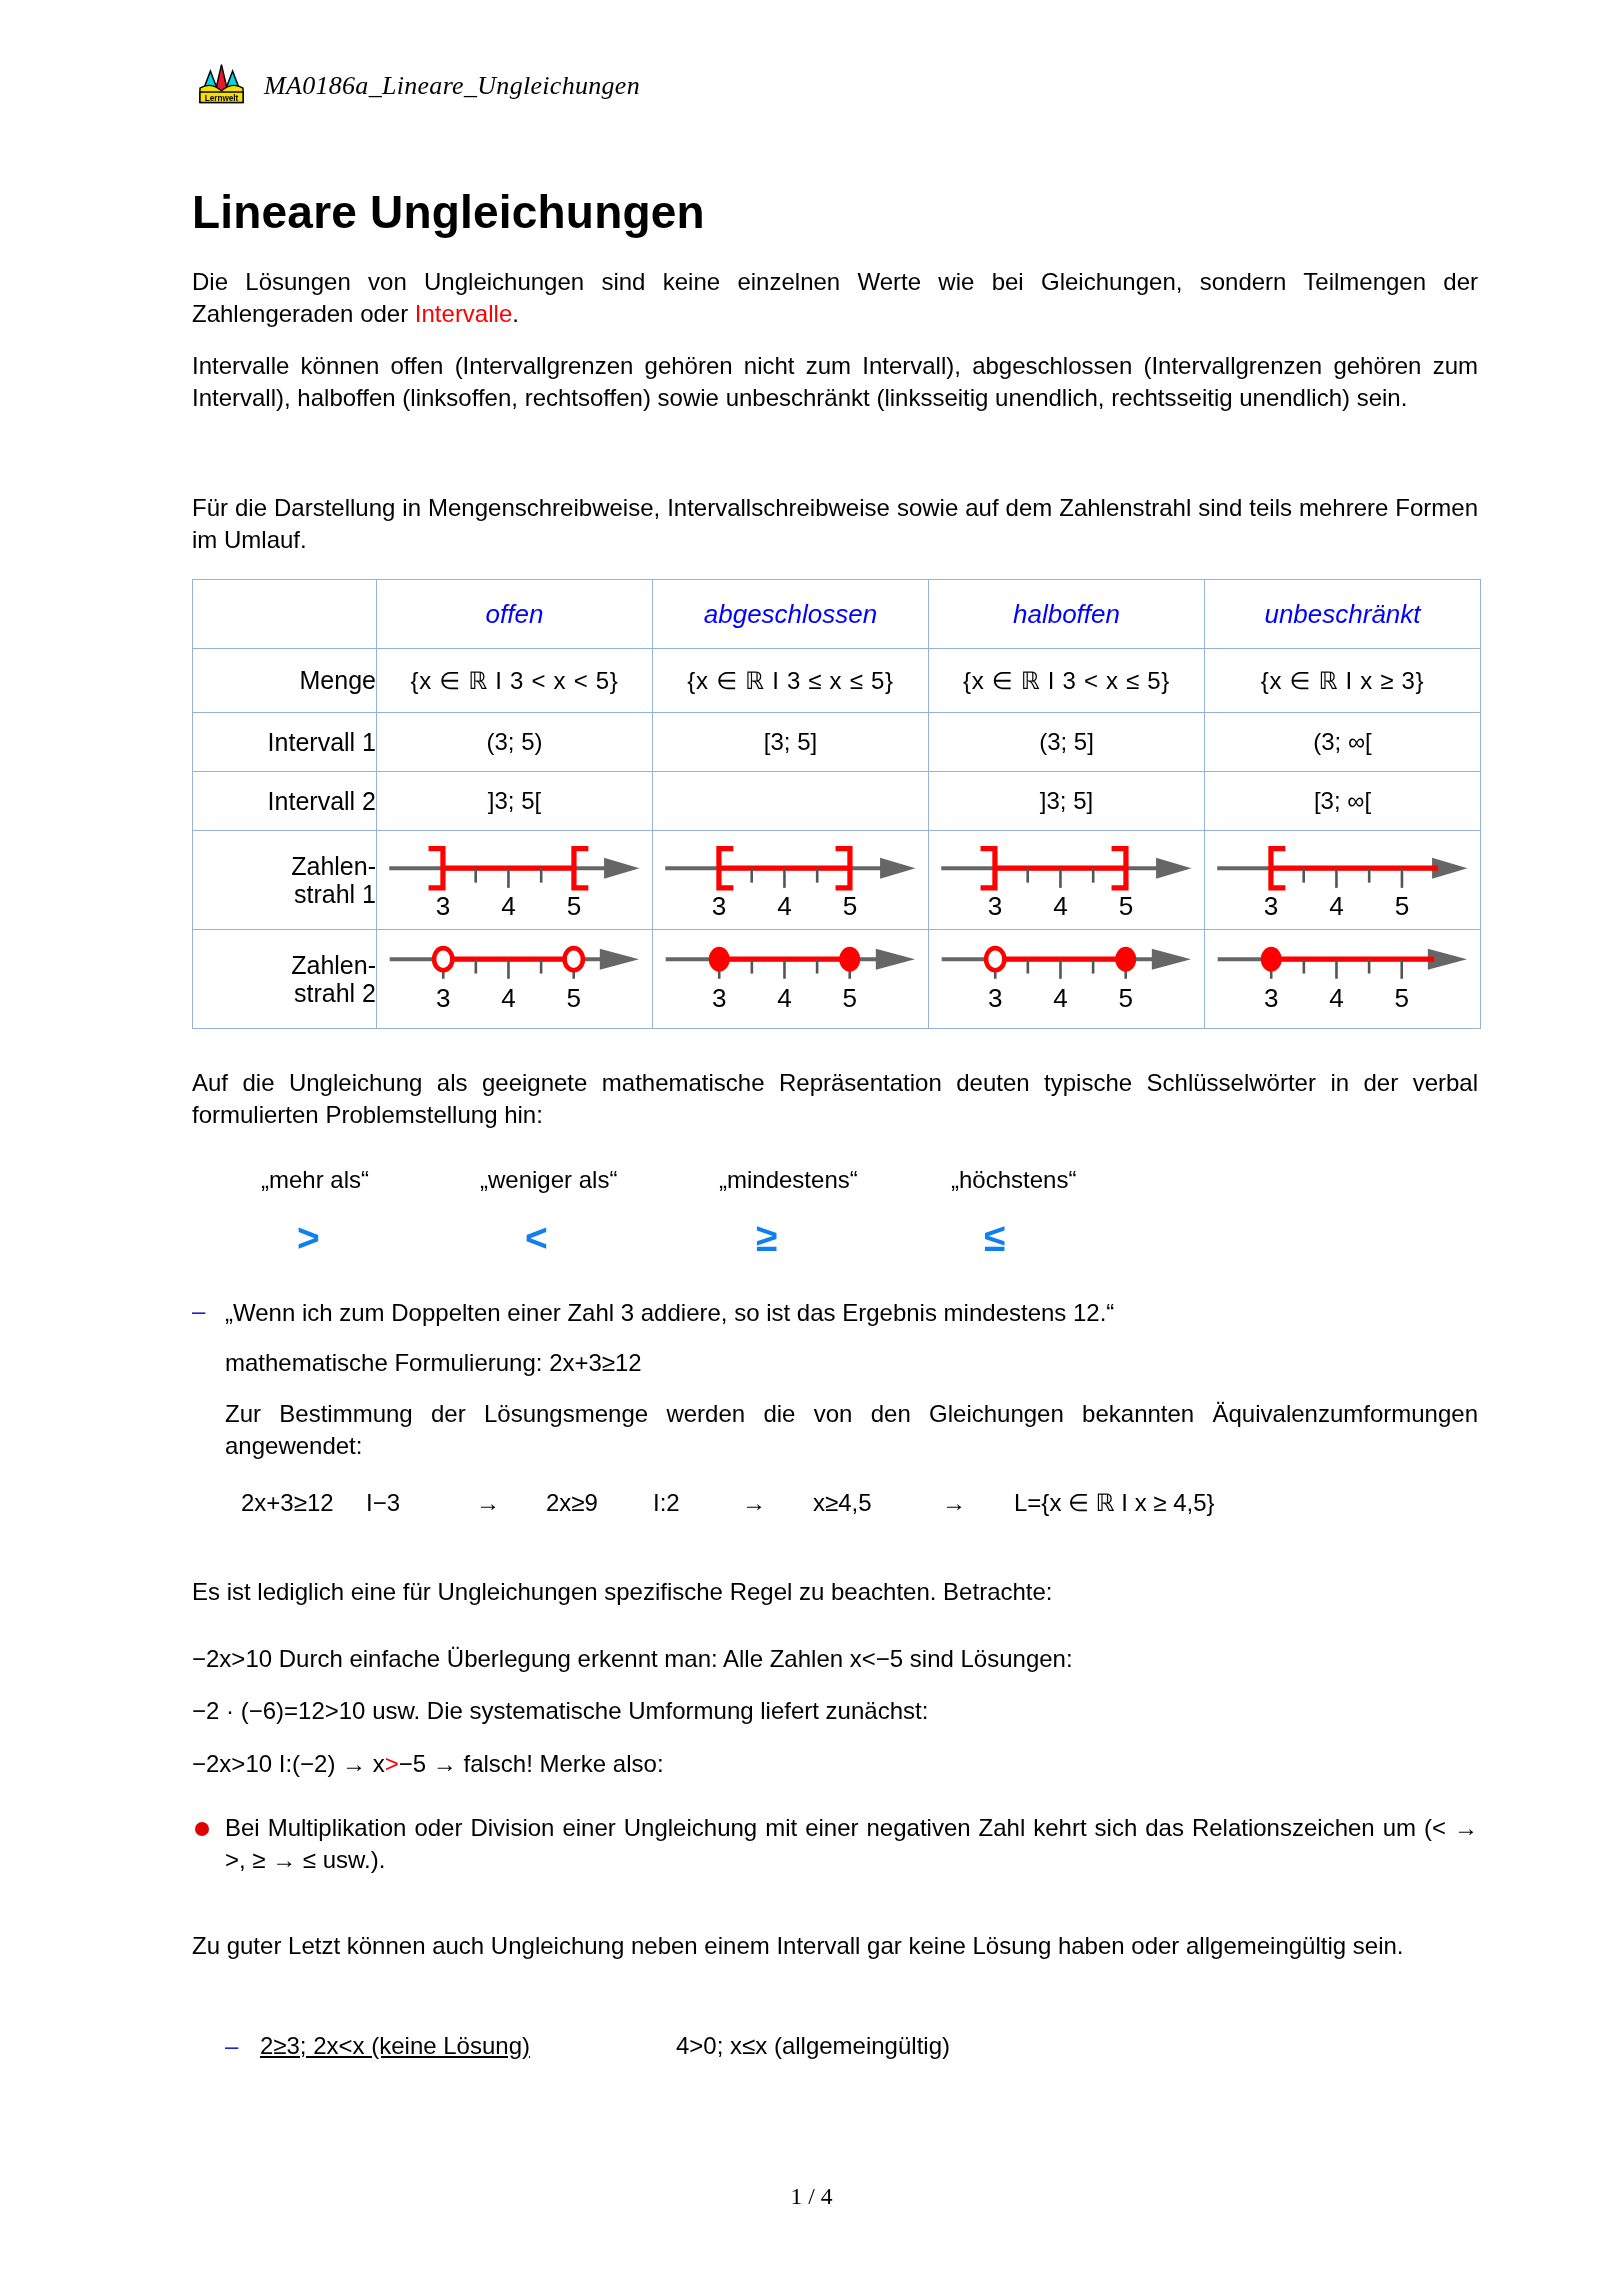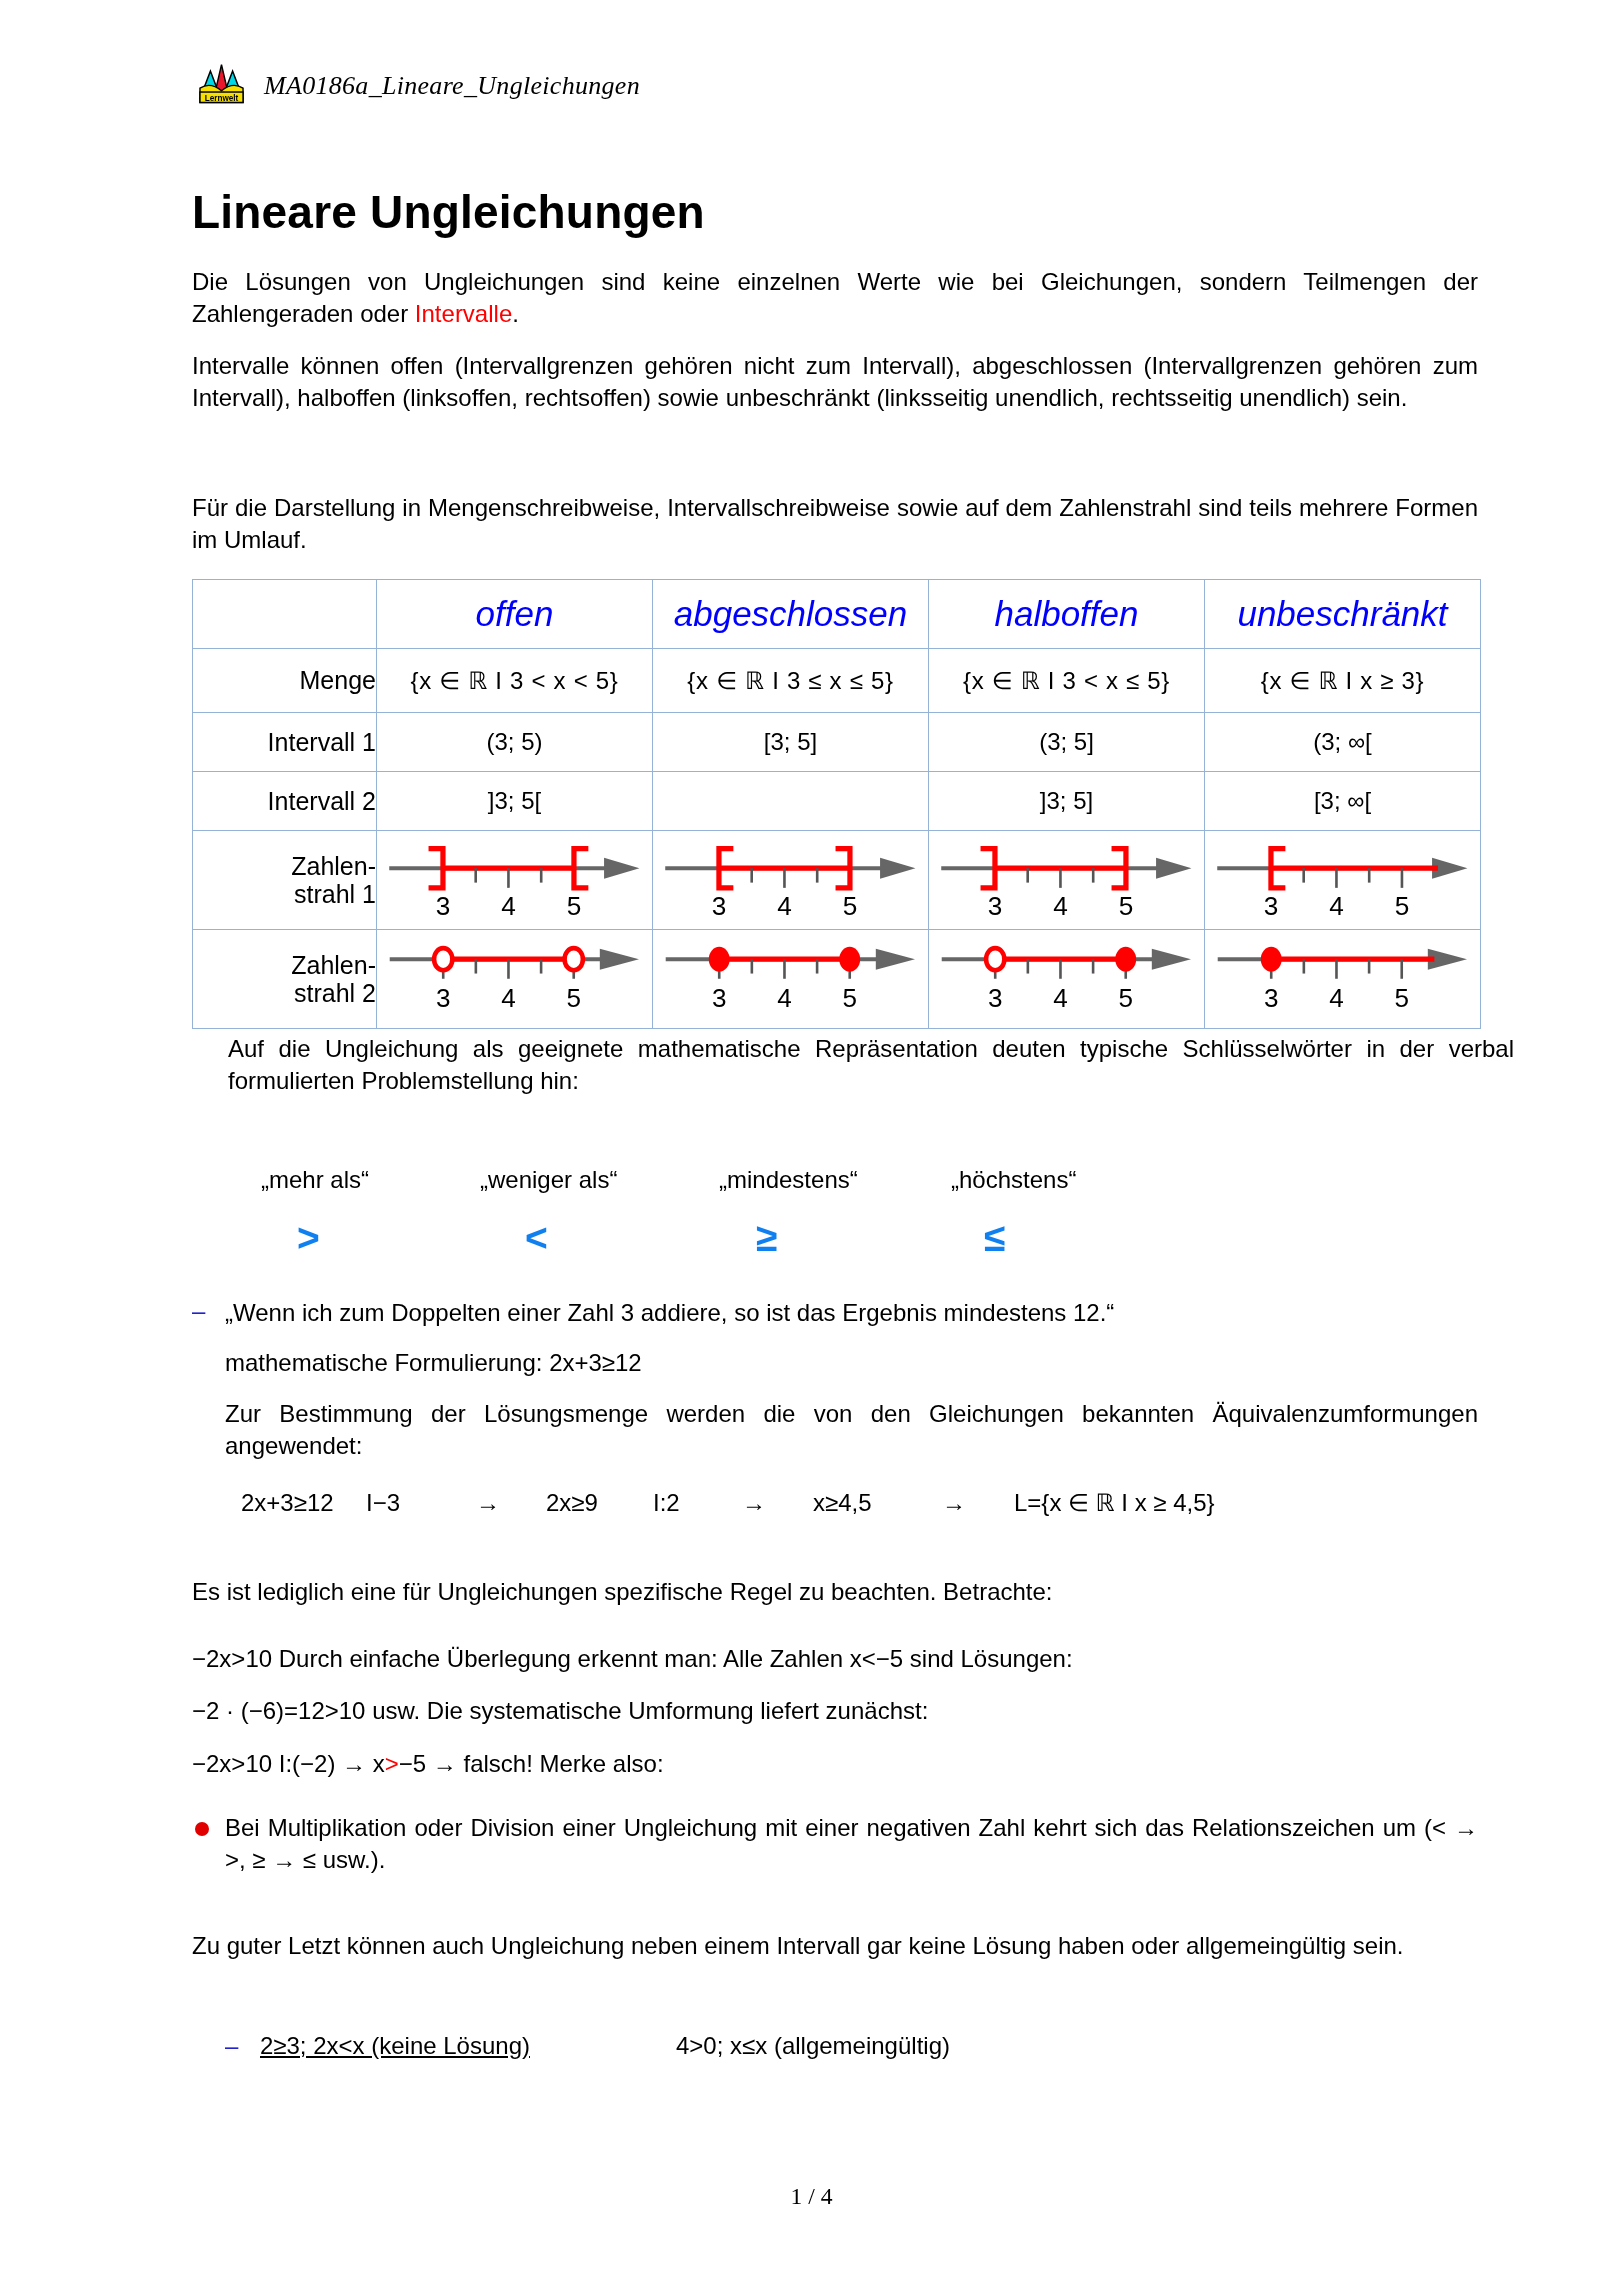--- a/index.html
+++ b/index.html
@@ -63,21 +63,21 @@
     vertical-align:middle;
     font-size:24px;
     font-weight:normal;
   }
   .tbl col.c0 { width:184px; }
   .tbl col.cx { width:276px; }
   .tbl .hdr {
     color:#0000FF;
     font-style:italic;
     font-weight:normal;
-    font-size:35px;
+    font-size:26px;
     height:68px;
   }
   .tbl .rowlabel {
     text-align:right;
     padding-left:14.4px;
     font-size:25px;
   }
   .tbl .r-menge td { height:63px; }
   .tbl .r-int td { height:58px; }
   .tbl .r-num td { height:98px; }
@@ -347,21 +347,21 @@
                 <text x="90" y="108" font-family="Liberation Sans, sans-serif" font-size="40" text-anchor="middle" fill="#000">3</text>
                 <text x="190" y="108" font-family="Liberation Sans, sans-serif" font-size="40" text-anchor="middle" fill="#000">4</text>
                 <text x="290" y="108" font-family="Liberation Sans, sans-serif" font-size="40" text-anchor="middle" fill="#000">5</text>
               </svg>
             </div>
           </td>
         </tr>
       </tbody>
     </table>
 
-    <div class="para" style="top:1033px;margin-left:36px;">Auf die Ungleichung als geeignete mathematische Repräsentation deuten typische Schlüsselwörter in der verbal formulierten Problemstellung hin:</div>
+    <div class="para" style="top:1067px;">Auf die Ungleichung als geeignete mathematische Repräsentation deuten typische Schlüsselwörter in der verbal formulierten Problemstellung hin:</div>
 
     <div class="kw-row" style="top:1166px; height:85px;">
       <div class="kw" style="left:69px;">„mehr als“</div>
       <div class="kw" style="left:288px;">„weniger als“</div>
       <div class="kw" style="left:527px;">„mindestens“</div>
       <div class="kw" style="left:759px;">„höchstens“</div>
     </div>
 
     <div class="kw-row" style="top:1216px; height:79px;">
       <div class="sym" style="left:105px;">&gt;</div>

